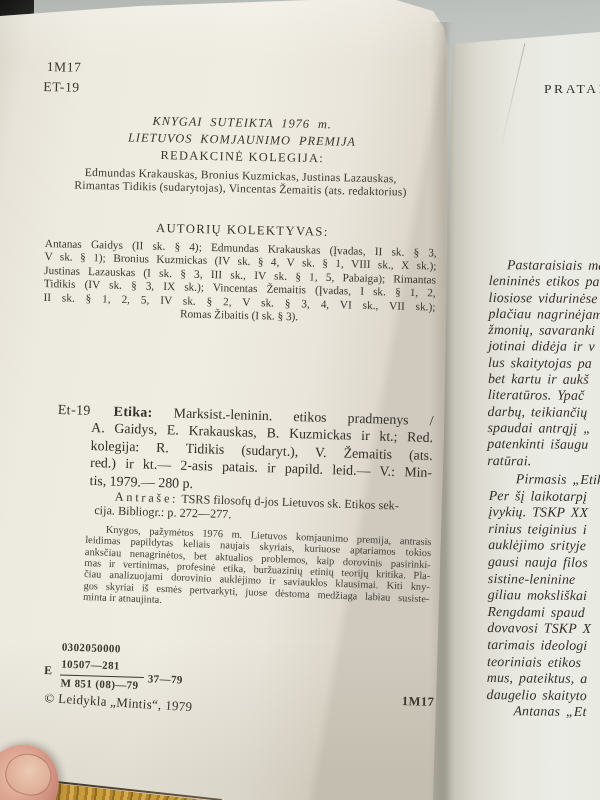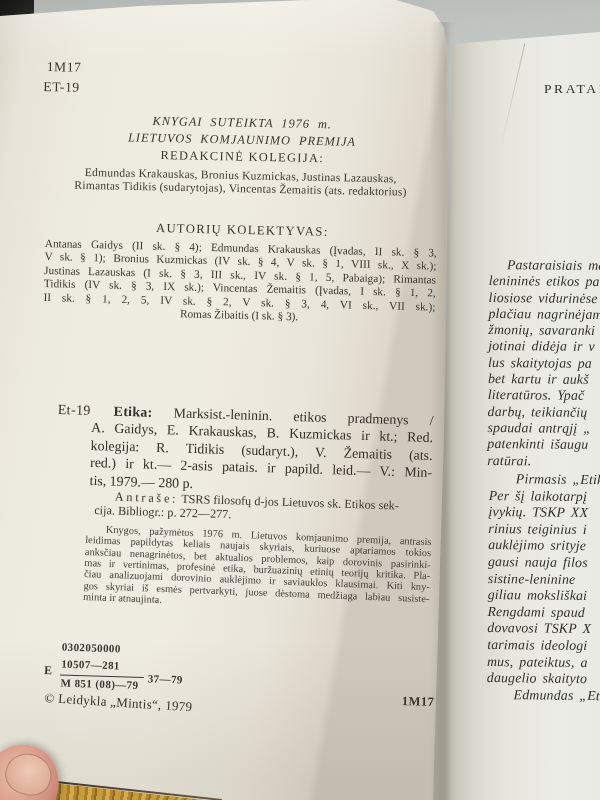--- a/index.html
+++ b/index.html
@@ -202,22 +202,23 @@
       <div class="nw">Per šį laikotarpį</div>
       <div class="nw">įvykių. TSKP XX</div>
       <div class="nw">rinius teiginius i</div>
       <div class="nw">auklėjimo srityje</div>
       <div class="nw">gausi nauja filos</div>
       <div class="nw">sistine-leninine</div>
       <div class="nw">giliau moksliškai</div>
       <div class="nw">Rengdami spaud</div>
       <div class="nw">dovavosi TSKP X</div>
       <div class="nw">tarimais ideologi</div>
+      <div class="nw">teoriniais etikos</div>
       <div class="nw">mus, pateiktus, a</div>
       <div class="nw">daugelio skaityto</div>
-      <div class="nw ind2">Edmundas „Et</div>
+      <div class="nw ind2">Antanas „Et</div>
     </div>
   </div>
 
   <div class="thumb">
     <div class="thumb-nail"></div>
   </div>
 </div>
 
 </body></html>

